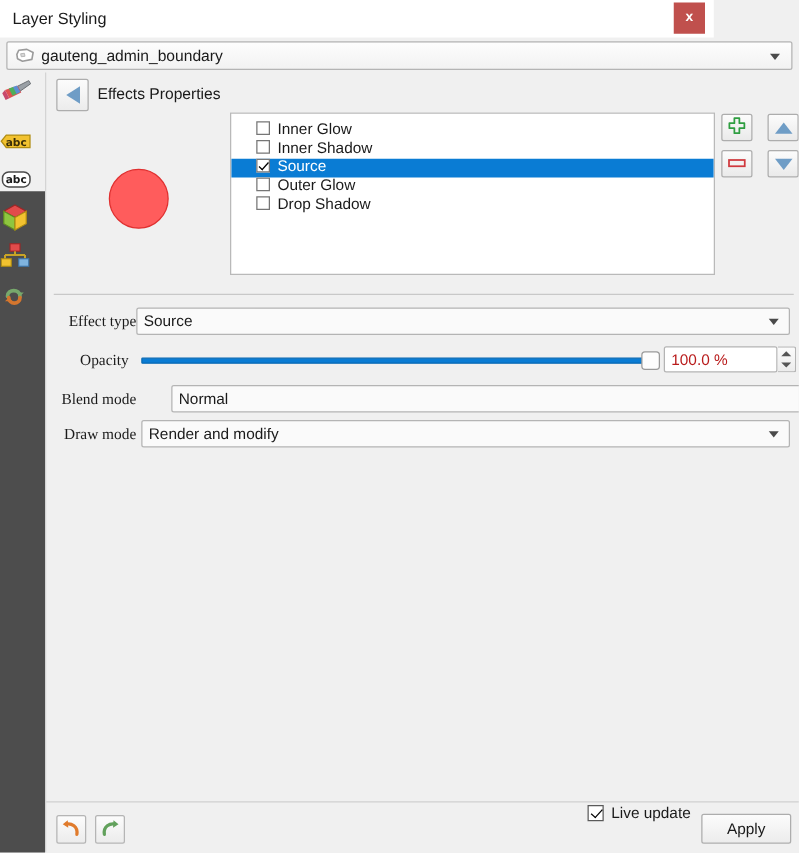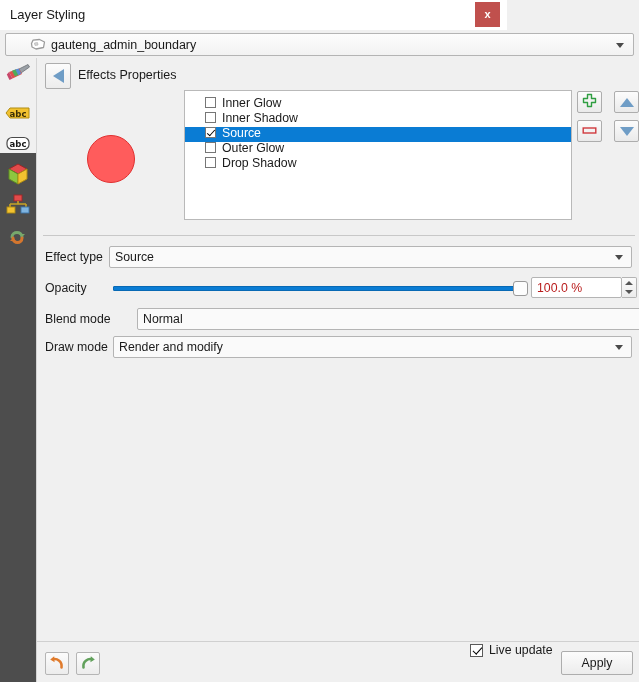--- a/index.html
+++ b/index.html
@@ -14,21 +14,21 @@
   }
   .window {
     position: relative;
     width: 639px; height: 682px;
     background: #f0f0f0;
   }
 
   
   .titlebar {
     position: absolute; left: 0; top: 0;
-    width: 507px; height: 30px;
+    width: 571px; height: 30px;
     background: #ffffff;
   }
   .titlebar-text {
     position: absolute; left: 10px; top: 7px;
     font-size: 13px;
     color: #1a1a1a;
     white-space: nowrap;
   }
   .close-btn {
     position: absolute; right: 7px; top: 2px;
@@ -46,21 +46,20 @@
 
   
   .layer-combo {
     position: absolute; left: 5px; top: 33px;
     width: 629px; height: 23px;
     background: linear-gradient(#fdfdfd, #f2f2f2);
     border: 1px solid #b4b4b4;
     border-radius: 2px;
     display: flex; align-items: center;
     cursor: pointer;
-    padding-left: 18px;
   }
   .layer-combo .layer-icon {
     margin-left: 6px; margin-right: 5px;
     width: 16px; height: 14px;
     flex: 0 0 auto;
     display: flex; align-items: center; justify-content: center;
   }
   .layer-combo .layer-name {
     font-size: 12.5px;
     color: #1a1a1a;
@@ -81,21 +80,21 @@
     background: #f0f0f0;
   }
   .rail-dark {
     position: absolute; left: 0; top: 95px;
     width: 36px; height: 587px;
     background: #4d4d4d;
   }
   .rail-item {
     position: absolute; left: 0;
     width: 36px; height: 32px;
-    display: flex; align-items: center; justify-content: center;
+    display: flex; align-items: center; justify-content: flex-start;
     cursor: pointer;
   }
 
   
   .content {
     position: absolute; left: 36px; top: 58px;
     width: 603px; height: 624px;
     background: #f0f0f0;
     border-left: 1px solid #d4d4d4;
   }
@@ -200,21 +199,22 @@
     width: 592px; height: 1px;
     background: #c8c8c8;
   }
 
   
   .form-label {
     position: absolute;
     font-size: 12.3px;
     color: #1a1a1a;
     white-space: nowrap;
-    text-align: left;
+    text-align: right;
+    font-family: Liberation Serif, serif;
   }
   .combo {
     position: absolute;
     height: 22px;
     background: #fafafa;
     border: 1px solid #b4b4b4;
     border-radius: 2px;
     display: flex; align-items: center;
     cursor: pointer;
   }

